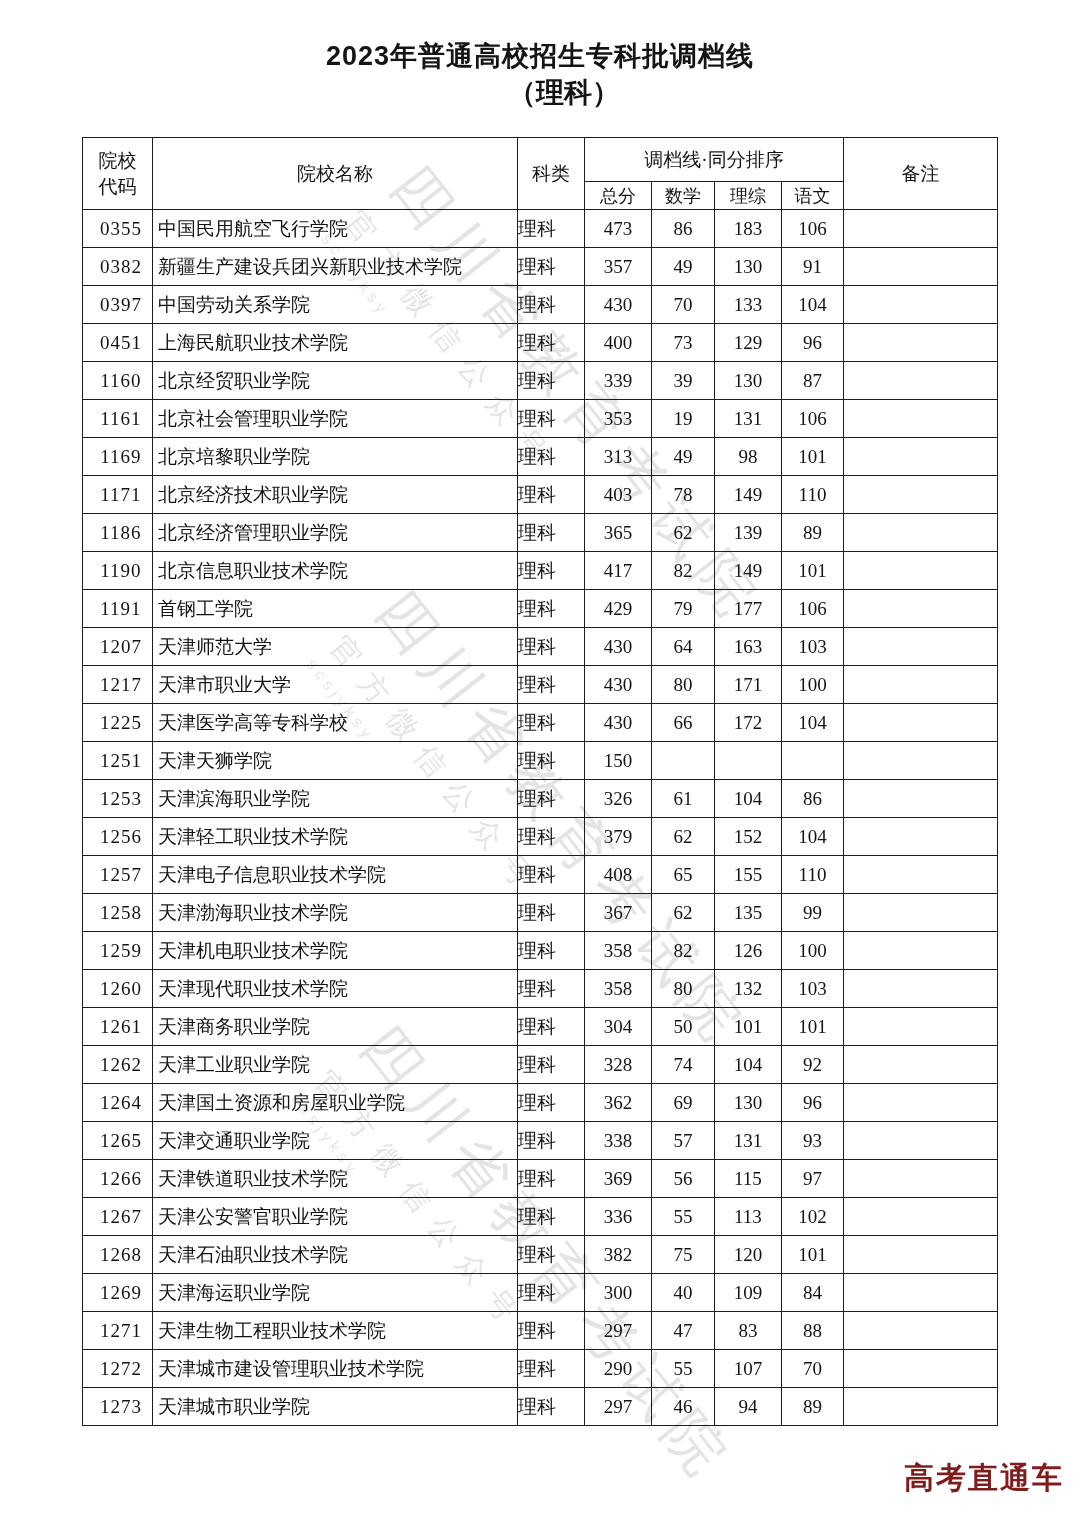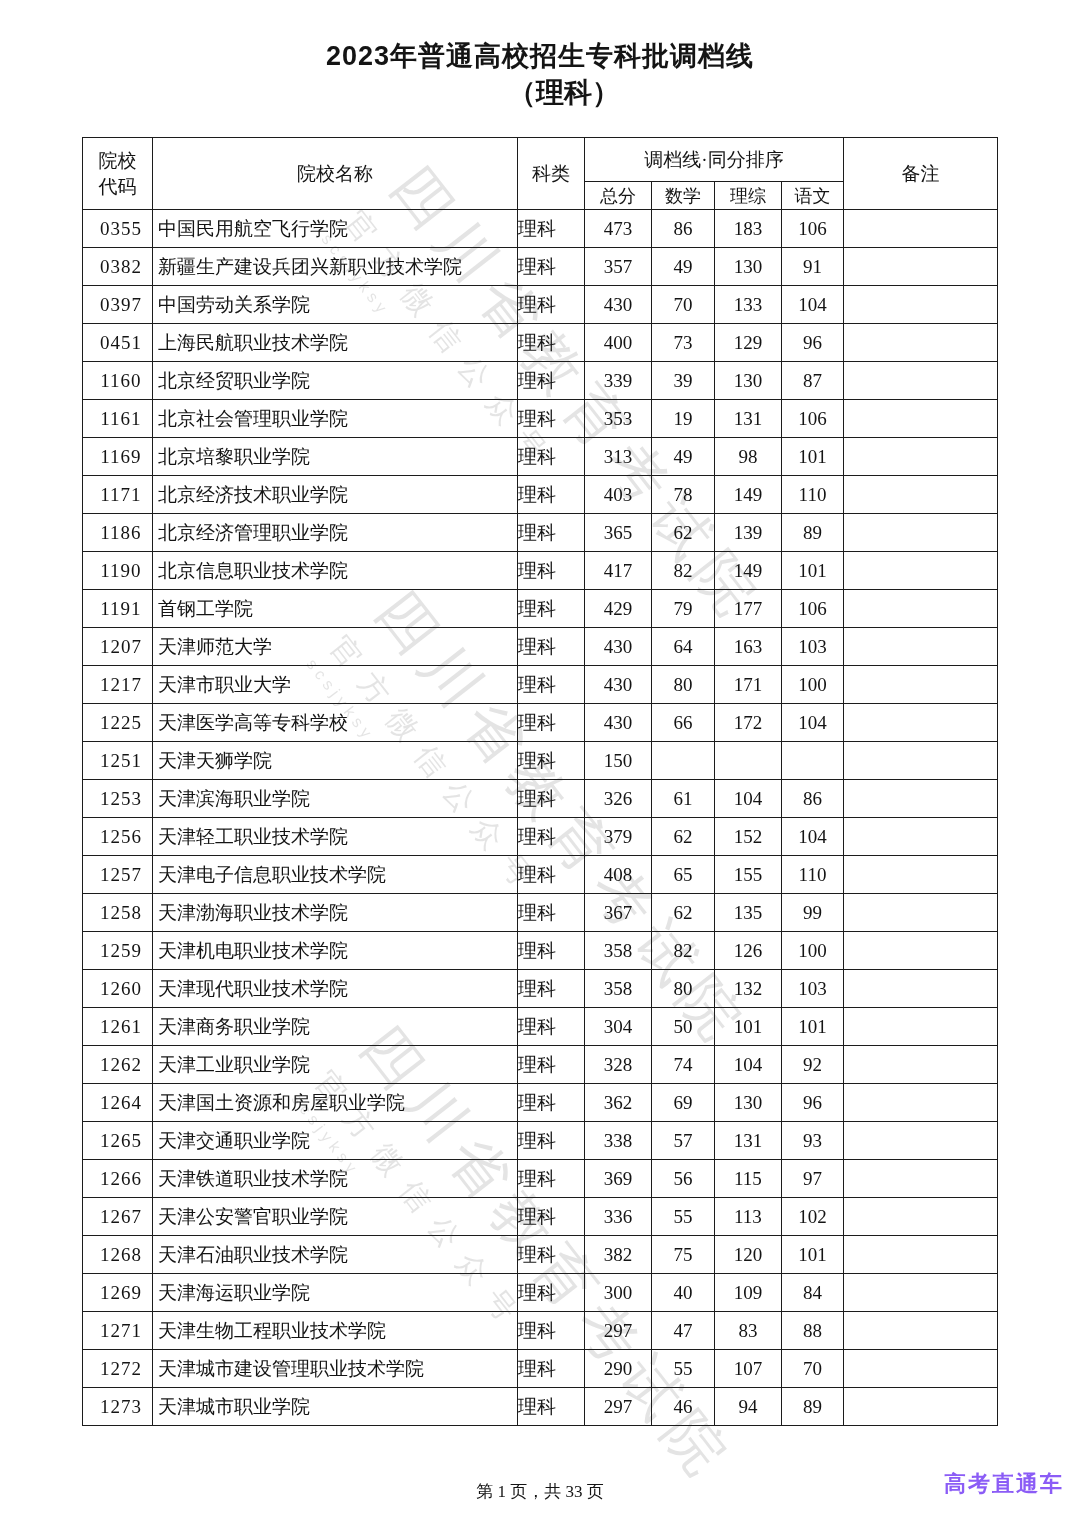--- a/index.html
+++ b/index.html
@@ -69,23 +69,23 @@
   .footer {
     position:absolute;
     left:0; right:0; bottom:24px;
     text-align:center;
     font-size:17px;
     z-index:2;
   }
   .brand {
     position:absolute;
     right:16px; bottom:28px;
-    font-size:22px;
+    font-size:30px;
     font-weight:bold;
-    color:#8b5cf6;
+    color:#7f1d1d;
     z-index:2;
     font-family:"Liberation Sans","DejaVu Sans",sans-serif;
     letter-spacing:2px;
   }
 </style>
 </head>
 <body>
 
 <div class="page">
 
@@ -456,19 +456,16 @@
           <td class="td-cat">理科</td>
           <td class="td-num">297</td>
           <td class="td-num">46</td>
           <td class="td-num">94</td>
           <td class="td-num">89</td>
           <td class="td-remark"></td>
         </tr>
       </tbody>
   </table>
 
-  <div class="footer">
-    <span>第 1 页，共 33 页</span>
-  </div>
 
   <div class="brand">高考直通车</div>
 
 </div>
 
 </body></html>

